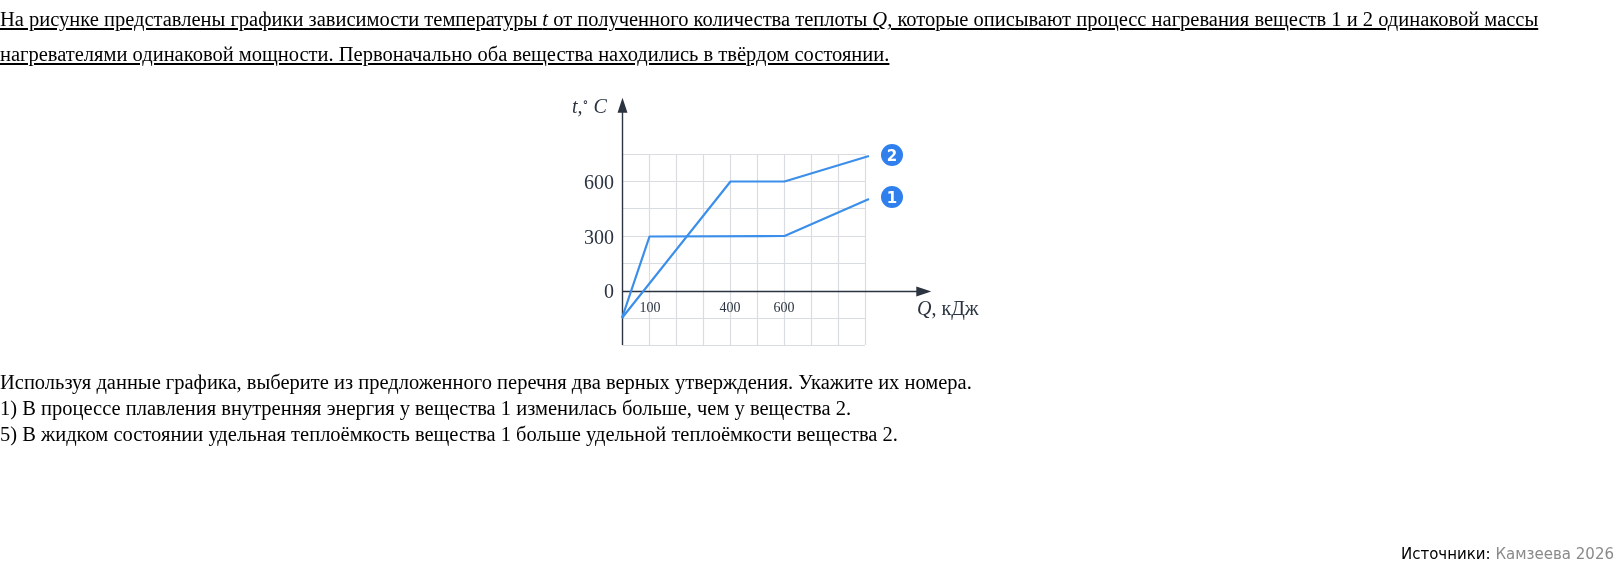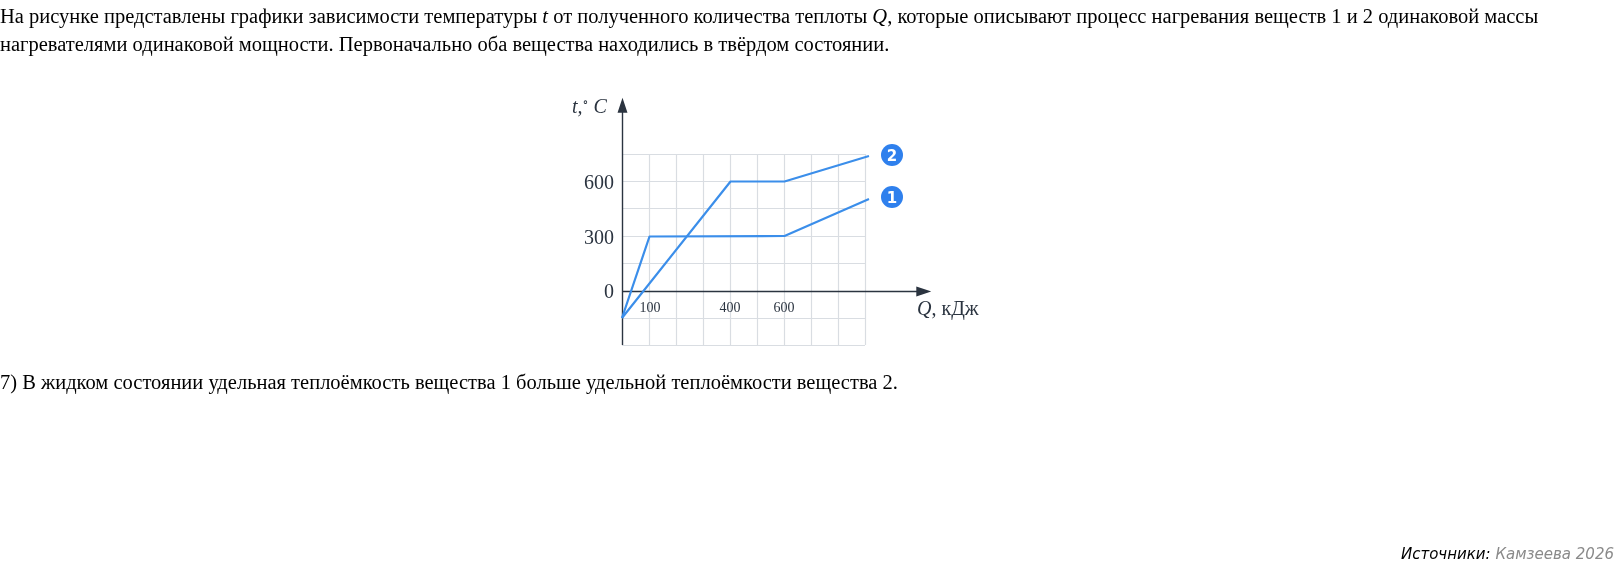--- a/index.html
+++ b/index.html
@@ -1,24 +1,24 @@
 <!DOCTYPE html>
 <html><head>
 <meta charset="utf-8">
 <style>
   html, body { margin: 0; padding: 0; background: #ffffff; }
   body { width: 1616px; height: 585px; position: relative; overflow: hidden;
          font-family: "Liberation Serif", "DejaVu Serif", serif; color: #000; }
-  .intro { position: absolute; left: 0; top: 2px; width: 1616px; font-size: 20.5px; line-height: 28px; }
+  .intro { position: absolute; left: 0; top: 2px; width: 1616px; font-size: 20.5px; line-height: 35px; text-decoration: underline; }
   .intro i { font-style: italic; }
   .chart { position: absolute; left: 0; top: 0; width: 1616px; height: 585px; }
   .question { position: absolute; left: 0; top: 369px; font-size: 20.5px; line-height: 26px; }
   .question div { white-space: nowrap; }
   .source { position: absolute; right: 2px; top: 545px; font-family: "DejaVu Sans", sans-serif;
-            font-style: italic; font-size: 15px; color: #000; }
+            font-size: 15px; color: #000; }
   .source .author { color: #8a8a8a; }
 </style>
 </head>
 <body>
 
 <div class="intro"><span>На рисунке представлены графики зависимости температуры </span><i>t</i><span> от полученного количества теплоты </span><i>Q</i><span>, которые описывают процесс нагревания веществ 1 и 2 одинаковой массы нагревателями одинаковой мощности. Первоначально оба вещества находились в твёрдом состоянии.</span></div>
 
 <svg class="chart" width="1616" height="585" viewBox="0 0 1616 585">
 
   <g stroke="#d9dde2" stroke-width="1.2">
@@ -67,16 +67,18 @@
     <circle cx="892" cy="155" r="11" fill="#2f80ed"></circle>
     <text x="892" y="161" font-family="DejaVu Sans, sans-serif" font-weight="bold" font-size="15" fill="#fff" text-anchor="middle">2</text>
   </g>
   <g>
     <circle cx="892" cy="197" r="11" fill="#2f80ed"></circle>
     <text x="892" y="203" font-family="DejaVu Sans, sans-serif" font-weight="bold" font-size="15" fill="#fff" text-anchor="middle">1</text>
   </g>
 </svg>
 
 <div class="question">
-  <div>7) В жидком состоянии удельная теплоёмкость вещества 1 больше удельной теплоёмкости вещества 2.</div>
+  <div>Используя данные графика, выберите из предложенного перечня два верных утверждения. Укажите их номера.</div>
+  <div>1) В процессе плавления внутренняя энергия у вещества 1 изменилась больше, чем у вещества 2.</div>
+  <div>5) В жидком состоянии удельная теплоёмкость вещества 1 больше удельной теплоёмкости вещества 2.</div>
 </div>
 
 <div class="source"><span>Источники:</span><span class="author"> Камзеева 2026</span></div>
 
 </body></html>

